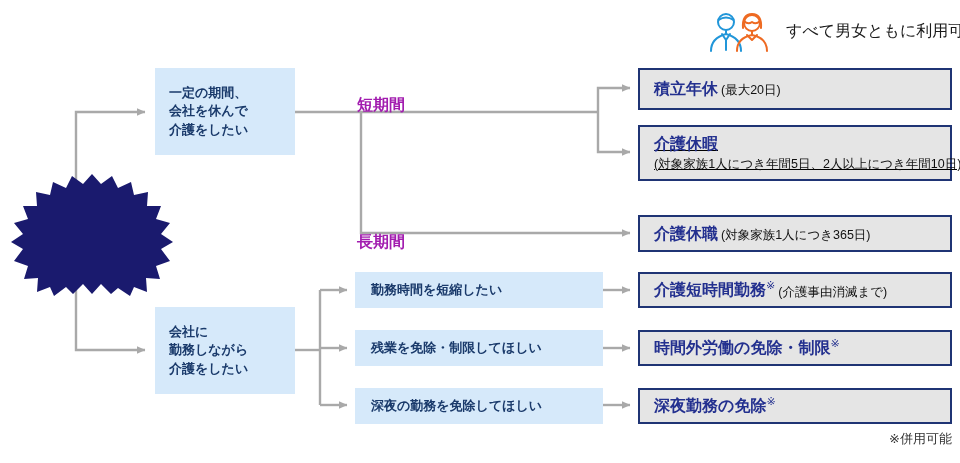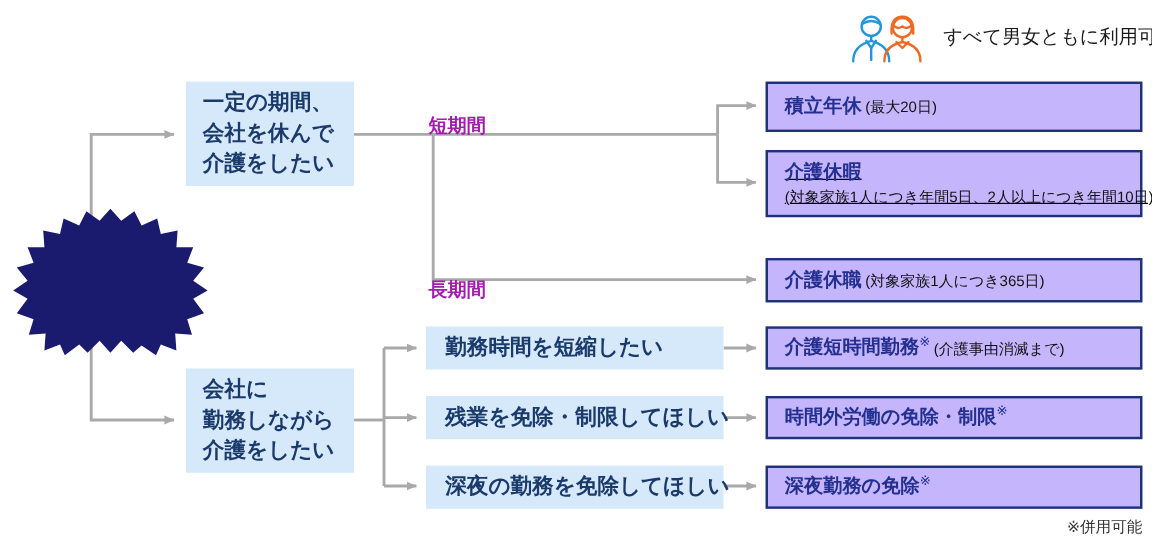--- a/index.html
+++ b/index.html
@@ -19,29 +19,29 @@
     position:absolute;left:8px;top:174px;width:168px;height:122px;
     display:flex;flex-direction:column;align-items:center;justify-content:center;
     color:#ffffff;font-size:16.5px;line-height:1.33;font-weight:700;
     text-align:center;letter-spacing:0.3px;
   }
 
   
   .lbox{
     position:absolute;background:#d6e9fa;color:#1a3a6b;
     display:flex;align-items:center;box-sizing:border-box;
-    font-size:18px;line-height:1.42;font-weight:700;
+    font-size:13px;line-height:1.42;font-weight:700;
   }
   .lbox.multi{flex-direction:column;justify-content:center;align-items:flex-start;padding-left:14px;}
   .lbox.single{padding-left:16px;}
   .lbox span{display:block;white-space:nowrap;}
 
   
   .obox{
-    position:absolute;background:#c4b5fd;border:2px solid #1f3474;
+    position:absolute;background:#e5e5e5;border:2px solid #1f3474;
     box-sizing:border-box;display:flex;flex-direction:column;justify-content:center;
     padding-left:14px;
   }
   .obox .ttl{
     color:#23308f;font-size:16px;font-weight:700;white-space:nowrap;line-height:1.25;
   }
   .obox .ttl .sub{
     color:#111111;font-size:12.5px;font-weight:400;margin-left:3px;
   }
   .obox .ttl .mark{font-size:11px;vertical-align:super;font-weight:400;}

